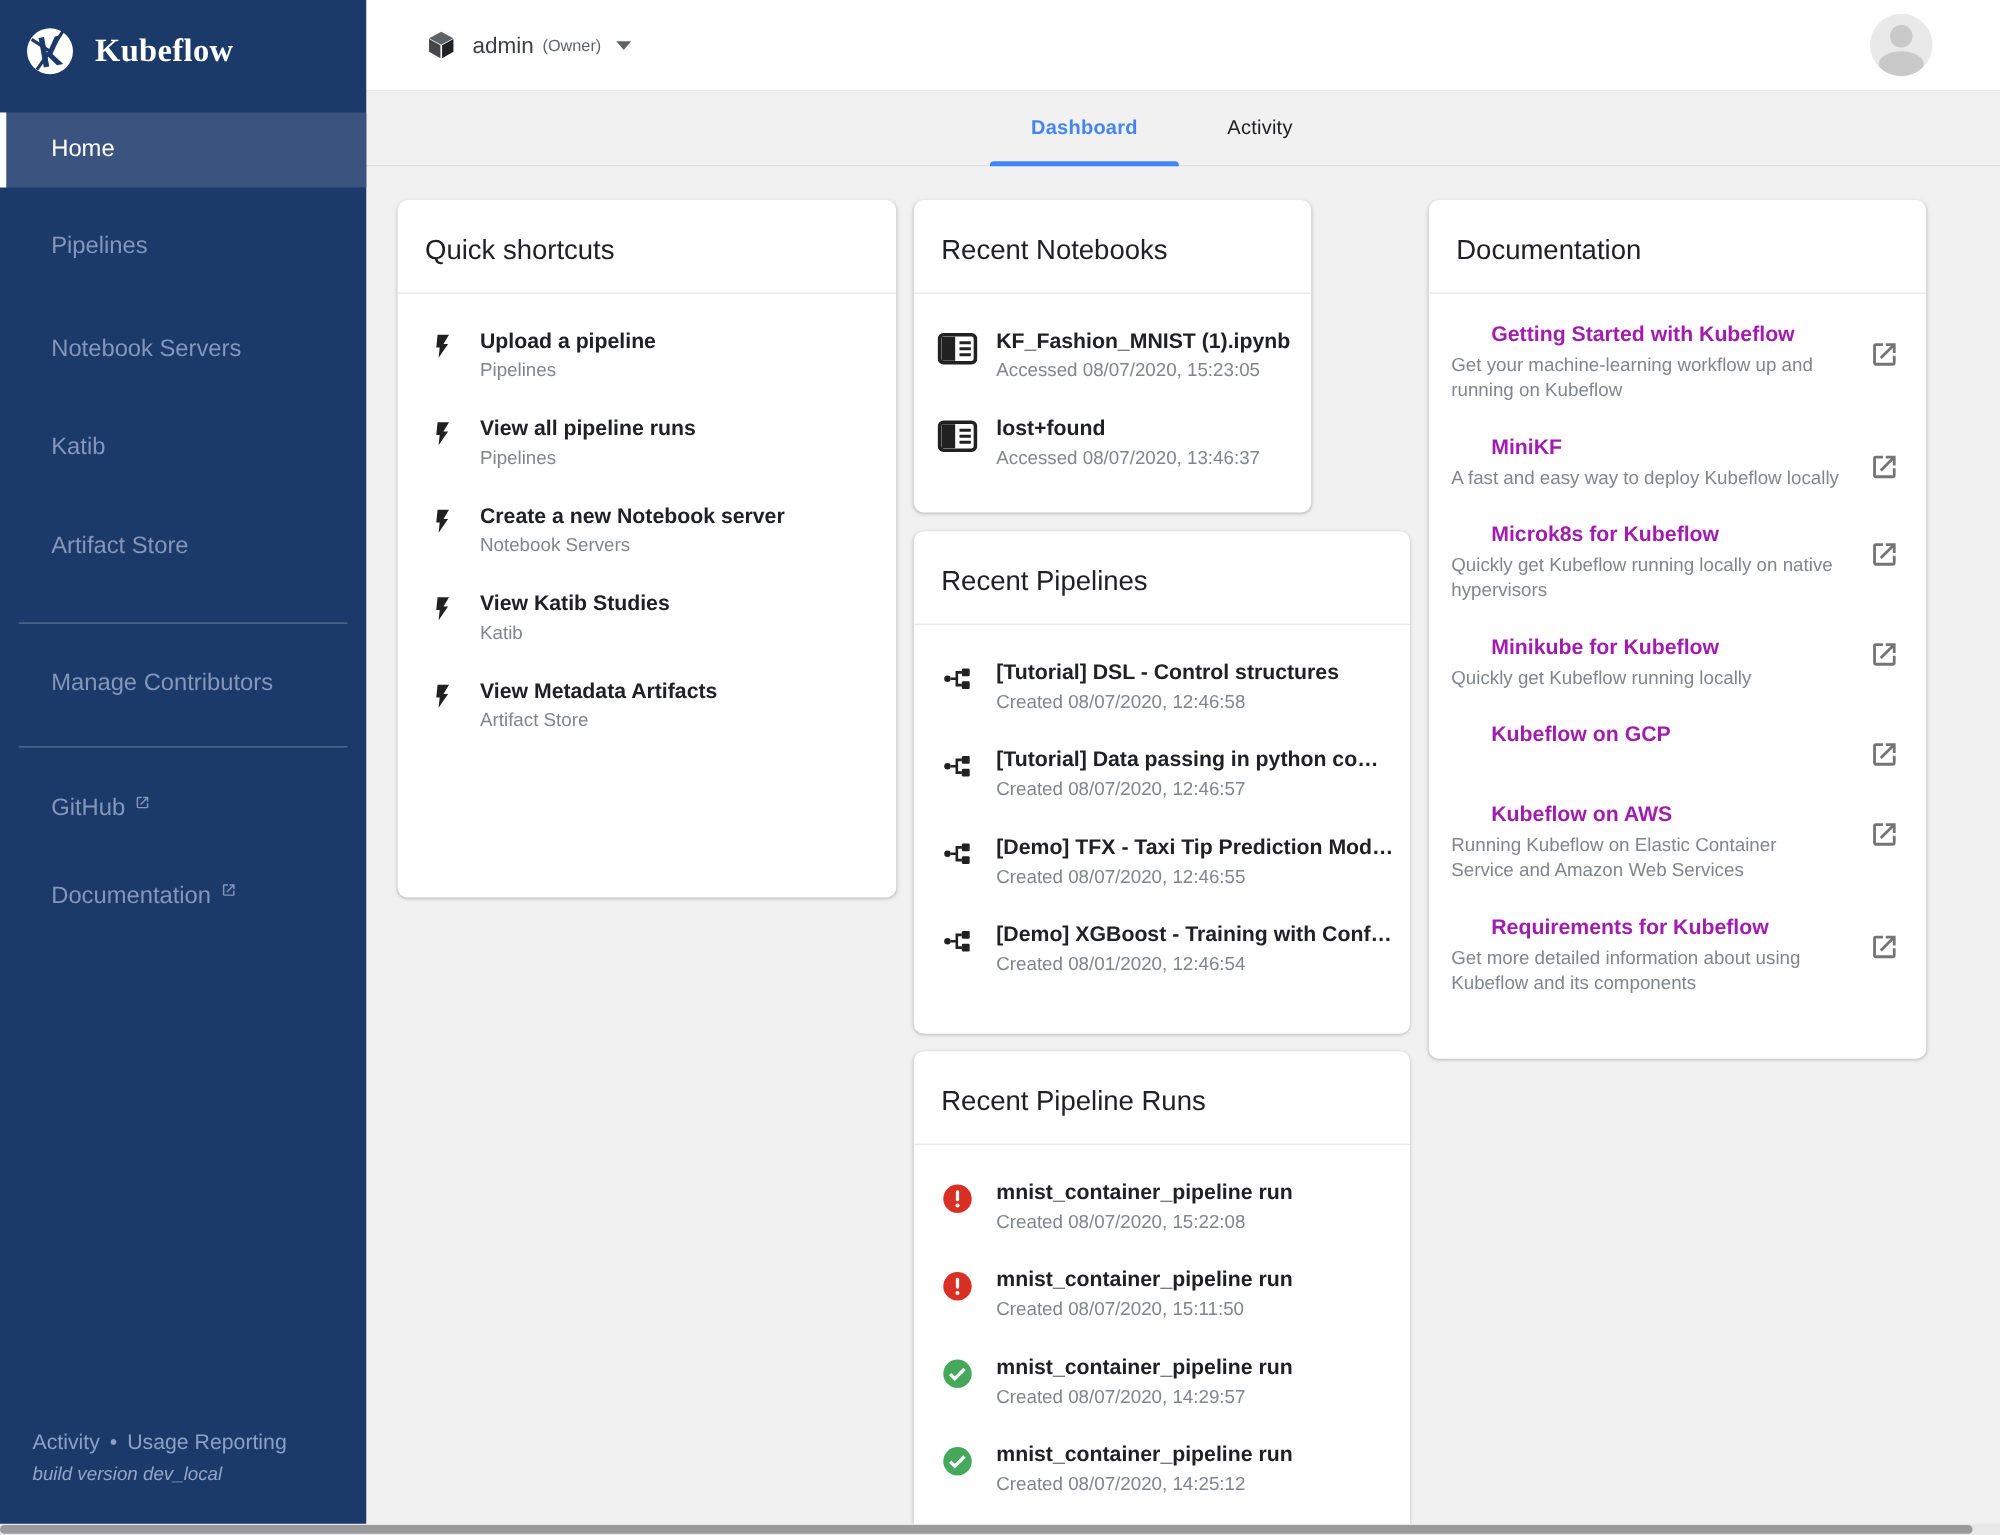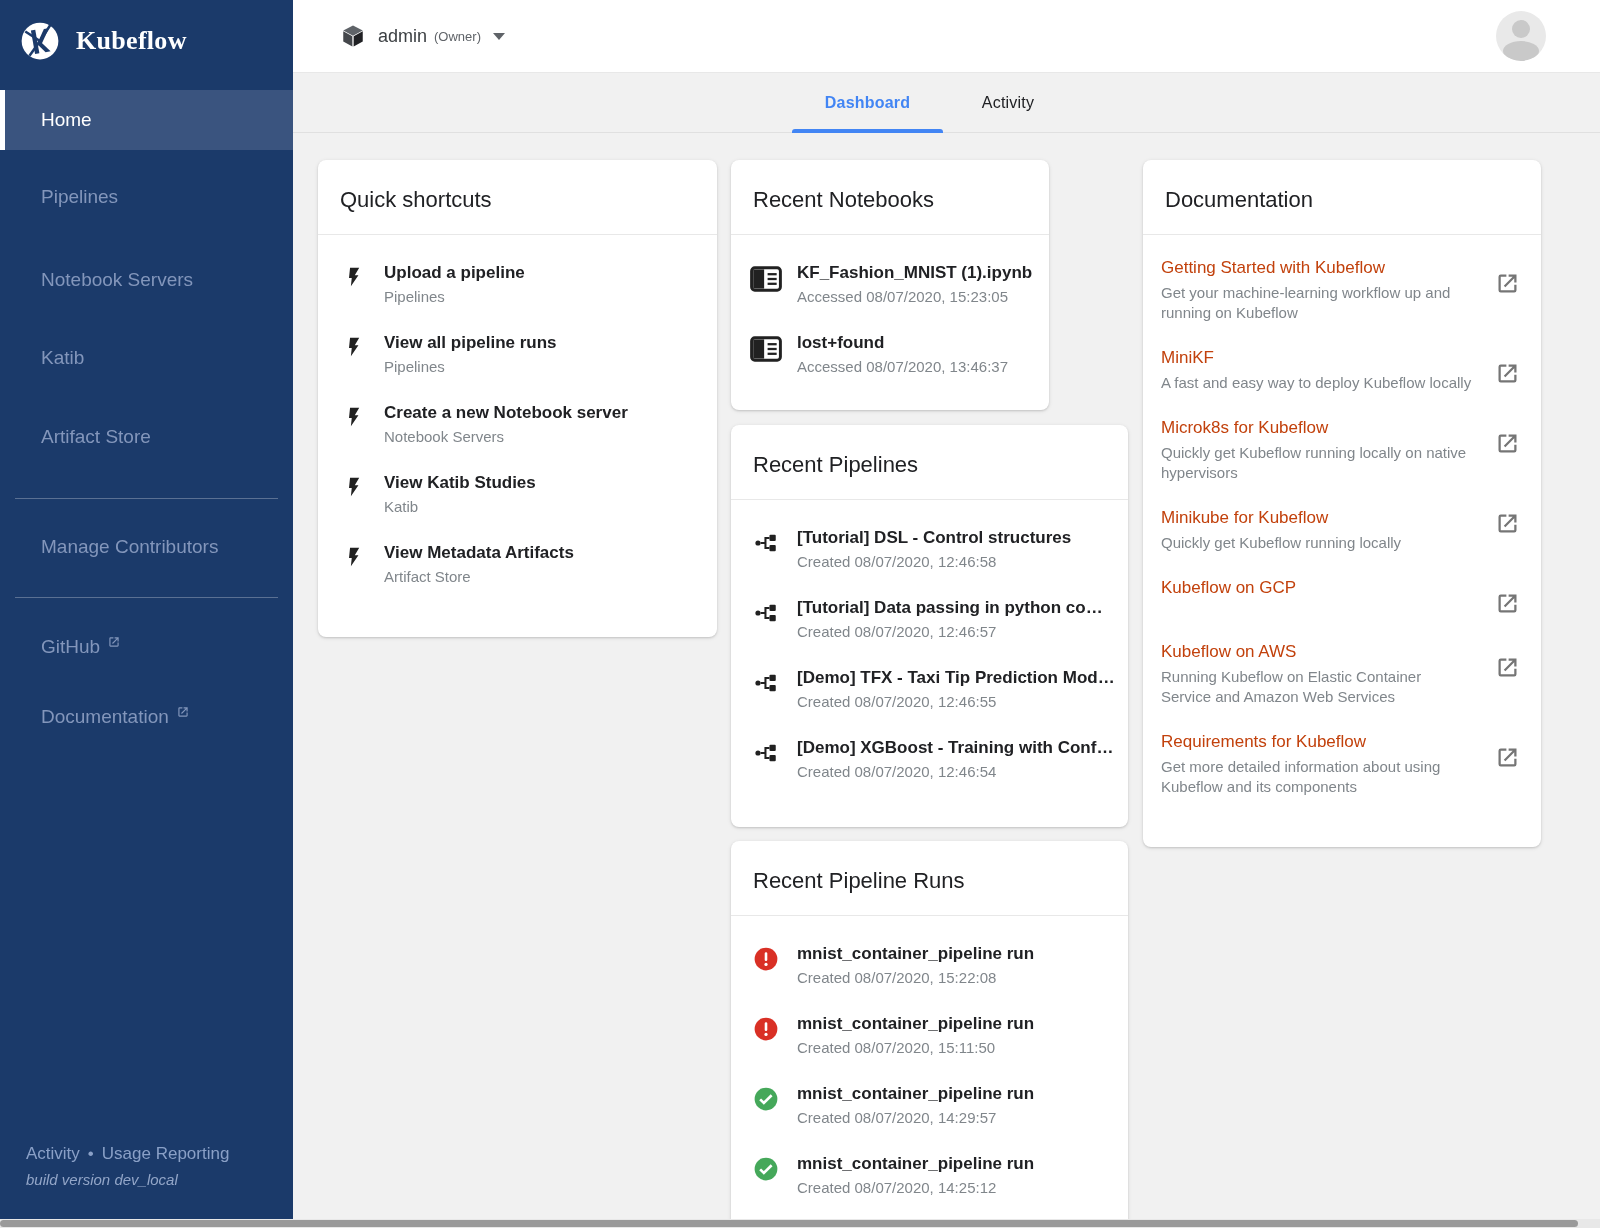--- a/index.html
+++ b/index.html
@@ -48,30 +48,30 @@
   .card { position:absolute; background:#ffffff; border-radius:8px;
           box-shadow:0 1px 2px rgba(0,0,0,.12), 0 1px 4px rgba(0,0,0,.10); }
   .card-header { padding:27px 22px 21px 22px; font-size:22px; color:#202124; border-bottom:1px solid #e8e8e8; }
   .rows { padding-top:15px; }
   .row { display:flex; align-items:flex-start; padding:11px 18px 12px 18px; cursor:pointer; }
   .row-icon { width:34px; flex:0 0 auto; display:flex; justify-content:center; margin-right:14px; margin-top:4px; }
   .row-title { font-size:17px; font-weight:700; color:#202124; line-height:24px; white-space:nowrap;
                overflow:hidden; text-overflow:ellipsis; max-width:320px; }
   .row-sub { font-size:15px; color:#80868b; line-height:22px; margin-top:1px; }
 
-  .card-shortcuts { left:318px; top:160px; width:399px; height:477px; }
+  .card-shortcuts { left:318px; top:160px; width:399px; height:558px; }
   .card-notebooks { left:731px; top:160px; width:318px; height:250px; }
   .card-pipelines { left:731px; top:425px; width:397px; height:402px; }
   .card-runs      { left:731px; top:841px; width:397px; height:430px; }
   .card-docs      { left:1143px; top:160px; width:398px; height:687px; }
 
   .doc-rows { padding-top:8px; }
   .doc-row { display:flex; align-items:flex-start; padding:13px 20px 10px 18px; cursor:pointer; }
   .doc-text { flex:1 1 auto; }
-  .doc-title { font-size:17px; font-weight:400; color:#c2410c; line-height:24px; }
+  .doc-title { font-size:17px; font-weight:700; color:#a21caf; line-height:24px;margin-left:32px; }
   .doc-desc { font-size:15px; color:#80868b; line-height:20px; margin-top:3px; max-width:312px; }
   .doc-link-icon { flex:0 0 auto; margin-left:8px; margin-top:14px; }
   .doc-row.oneline .doc-link-icon { margin-top:4px; }
 
   .status-dot { width:26px; height:26px; }
 
   
   .hscroll { position:absolute; left:0; bottom:0; width:1600px; height:9px; background:#e8e8e8; z-index:20; }
   .hscroll .thumb { position:absolute; left:0; top:1px; width:1578px; height:7px; background:#9a9a9a; border-radius:4px; }
 </style>
@@ -319,21 +319,21 @@
         <span class="row-icon">
           <svg width="26" height="26" viewBox="0 0 24 24">
             <circle cx="4.6" cy="12" r="2.4" fill="#212121"></circle>
             <path d="M7 12 H11.5 M11.5 12 V7.3 H15.2 M11.5 12 V16.7 H15.2" stroke="#212121" stroke-width="1.9" fill="none"></path>
             <rect x="15.2" y="4.4" width="5.8" height="5.8" rx="1" fill="#212121"></rect>
             <rect x="15.2" y="13.8" width="5.8" height="5.8" rx="1" fill="#212121"></rect>
           </svg>
         </span>
         <span>
           <div class="row-title">[Demo] XGBoost - Training with Confusi...</div>
-          <div class="row-sub">Created 08/07/2020, 12:46:54</div>
+          <div class="row-sub">Created 08/01/2020, 12:46:54</div>
         </span>
       </div>
     </div>
   </div>
 
   <div class="card card-runs">
     <div class="card-header">Recent Pipeline Runs</div>
     <div class="rows">
       <div class="row">
         <span class="row-icon">

